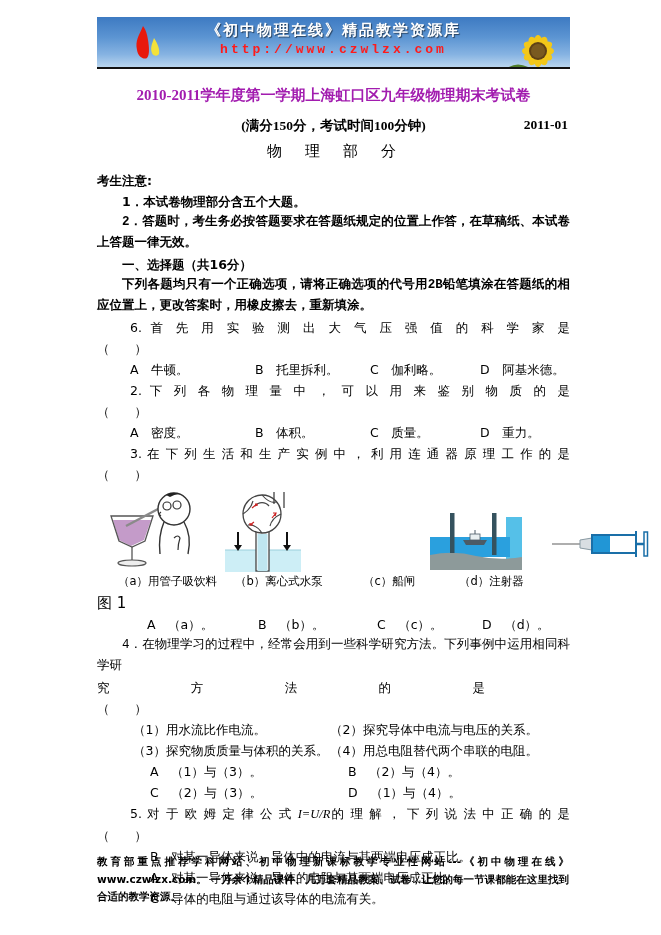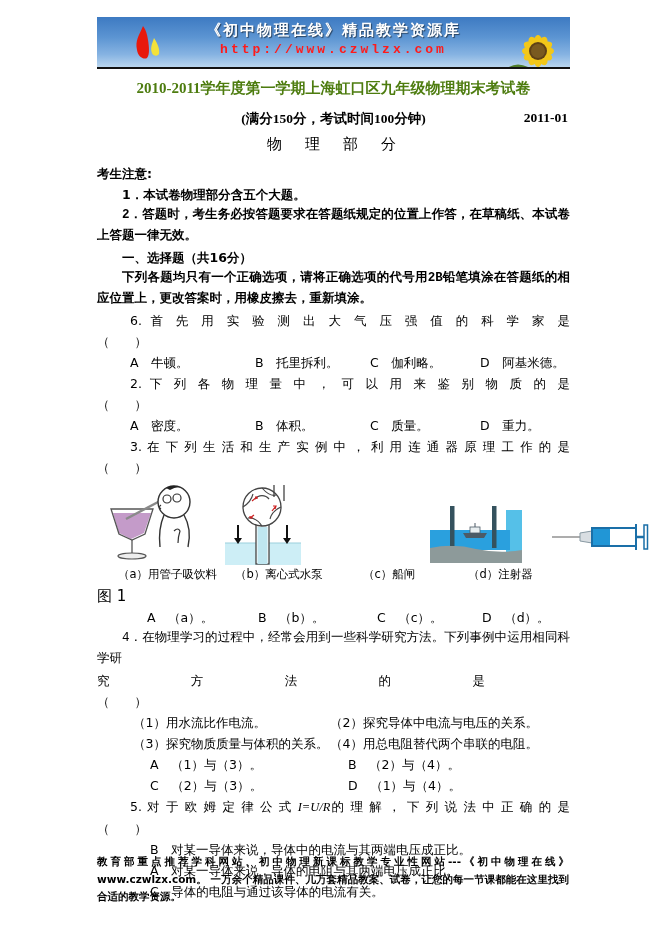--- a/index.html
+++ b/index.html
@@ -14,21 +14,21 @@
             border-bottom:2px solid #111; }
   .banner-text { position:absolute; left:0; right:0; top:4px; text-align:center; }
   .banner-title { color:#ffffff; font-weight:bold; font-size:15px; letter-spacing:2px;
                   text-shadow:1px 1px 1px rgba(0,0,0,.55);text-align:center; }
   .banner-url { color:#ff1a1a; font-weight:bold; font-size:13px; letter-spacing:3px; margin-top:2px;
                 font-family:"Liberation Mono", monospace; }
   .flame { position:absolute; left:32px; top:5px; }
   .sunflower { position:absolute; right:2px; bottom:-6px; }
 
   
-  .doc-title { margin-top:10px; text-align:center; color:#4d7c0f; font-weight:bold; font-size:15px;
+  .doc-title { margin-top:17px; text-align:center; color:#a21caf; font-weight:bold; font-size:15px;
                font-family:"Liberation Serif", serif; }
   .info-row { position:relative; margin-top:12px; text-align:center; font-weight:bold; font-size:13.5px;
               font-family:"Liberation Serif", serif; }
   .info-date { position:absolute; right:2px; top:0; }
   .part-title { margin-top:7px; text-align:center; font-size:15px; letter-spacing:4px; }
 
   
   .bodytext { font-size:12.5px; line-height:21px; }
   .bold { font-weight:bold; }
   .indent2 { text-indent:2em; }
@@ -41,21 +41,21 @@
   .opts4 { display:grid; grid-template-columns:125px 115px 110px auto; padding-left:33px; }
   .opts4b { display:grid; grid-template-columns:111px 119px 105px auto; padding-left:50px; }
   .grid2a { display:grid; grid-template-columns:197px auto; padding-left:36px; }
   .grid2b { display:grid; grid-template-columns:198px auto; padding-left:53px; }
   .optline { padding-left:53px; }
   .formula { font-style:italic; font-family:"Liberation Serif", serif; }
 
   
   .figrow { position:relative; height:104px; margin-top:3px;text-decoration:underline; }
   .figcap { position:absolute; bottom:0; font-size:11.5px; }
-  .cap-a { left:21px; } .cap-b { left:138px; } .cap-c { left:266px; } .cap-d { left:371px; }
+  .cap-a { left:21px; } .cap-b { left:138px; } .cap-c { left:266px; } .cap-d { left:362px; }
   .fig-a { position:absolute; left:11px; top:0; }
   .fig-b { position:absolute; left:127px; top:4px; }
   .fig-c { position:absolute; left:333px; top:22px; }
   .fig-d { position:absolute; left:455px; top:42px; }
   .figlabel { text-align:left; font-size:15px; margin-top:1px; }
 
   
   .footer { position:absolute; left:97px; top:853px; width:472px; font-size:10.5px; font-weight:bold;
             line-height:17.5px; text-align:justify; }
 </style>

